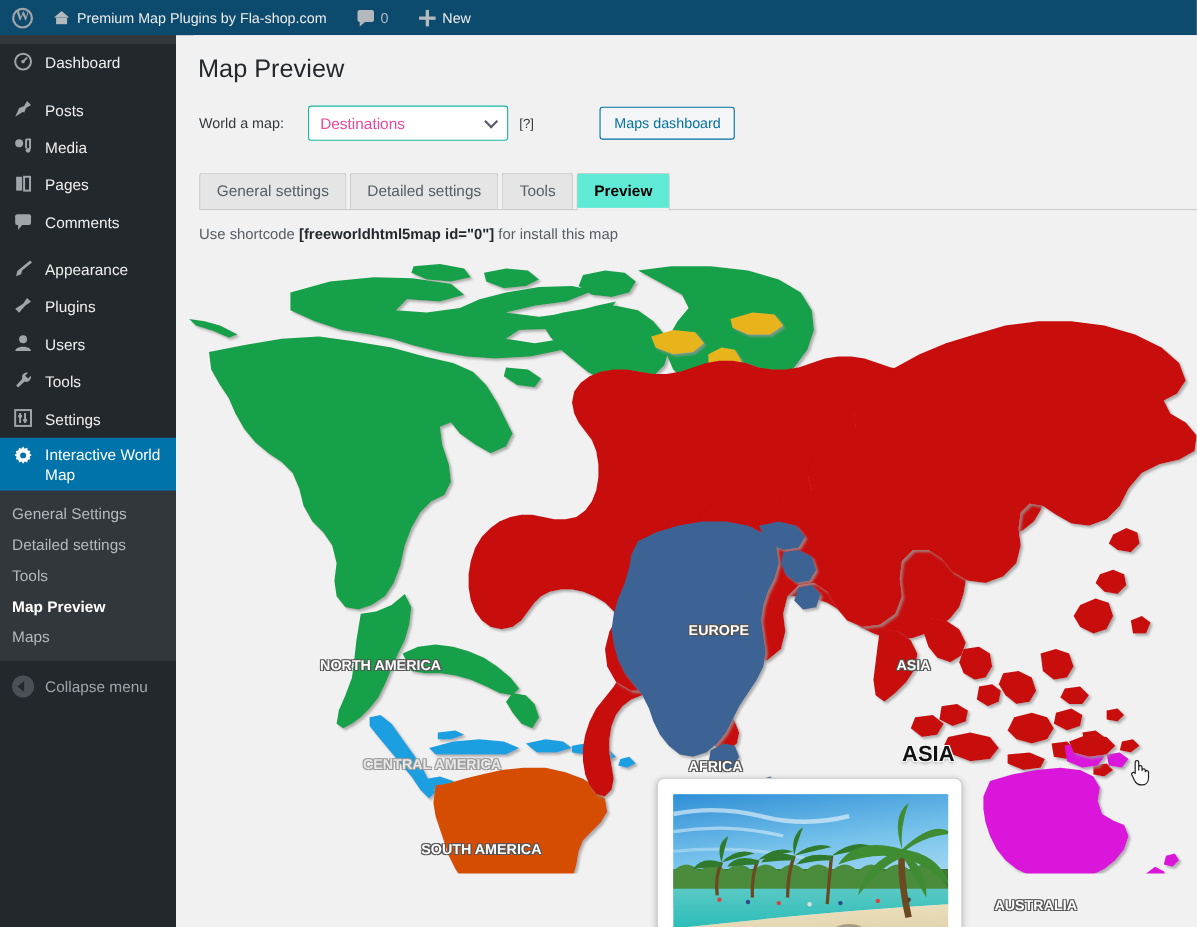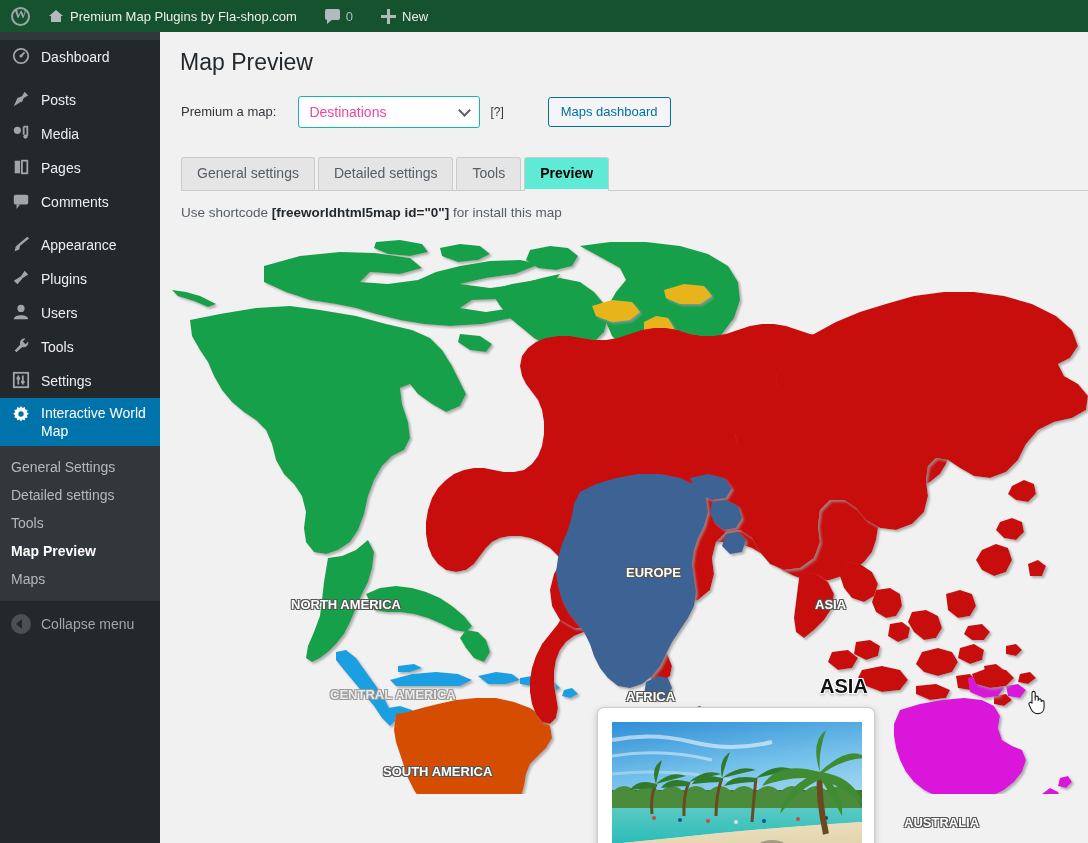--- a/index.html
+++ b/index.html
@@ -8,21 +8,21 @@
     width:1088px; height:843px;
     font-family:"Liberation Sans", sans-serif;
     background:#f1f1f1;
     overflow:hidden;
     -webkit-font-smoothing:antialiased;
   }
 
   
   #adminbar {
     position:absolute; top:0; left:0; width:1088px; height:32px;
-    background:#14532d; color:#eee;
+    background:#0c4a6e; color:#eee;
     display:flex; align-items:center;
     font-size:13px;
   }
   .ab-item { display:flex; align-items:center; height:32px; padding:0 8px; color:#b4b9be; gap:6px; }
   .ab-item.logo { padding:0 10px 0 11px; }
   .ab-item .lbl { color:#eee; }
   .wp-logo {
     width:19px; height:19px; border-radius:50%;
     border:2px solid #a0a5aa; position:relative; display:block;
   }
@@ -102,21 +102,21 @@
     background:#fff; color:#ec4899; appearance:none; -webkit-appearance:none;
     box-shadow:0 0 0 transparent;
   }
   .sel-arrow {
     position:absolute; right:11px; top:13px; pointer-events:none;
     width:9px; height:9px; border-right:2px solid #555d66; border-bottom:2px solid #555d66;
     transform:rotate(45deg); margin-top:-3px;
   }
   .help-q { margin-left:10px; font-size:12px; color:#32373c; }
   .dash-btn {
-    margin-left:44px; height:30px; padding:0 12px;
+    margin-left:60px; height:30px; padding:0 12px;
     background:#f3f5f6; border:1px solid #0071a1; border-radius:3px;
     color:#0071a1; font-size:13px; font-family:"Liberation Sans", sans-serif;
     cursor:pointer; line-height:28px;
   }
 
   
   .tabs { position:relative; margin:29px 0 0 21px; height:34px; }
   .tabrow { display:flex; align-items:flex-end; gap:3px; position:relative; z-index:2; }
   .tab {
     background:#e5e5e5; border:1px solid #ccc; border-bottom:none;
@@ -311,21 +311,21 @@
     <span class="collapse-ico"></span>
     <span>Collapse menu</span>
   </div>
 </div>
 
 <div id="main">
 
   <div id="page-title">Map Preview</div>
 
   <div class="sel-row">
-    <span class="sel-label">Premium a map:</span>
+    <span class="sel-label">World a map:</span>
     <span class="sel-wrap">
       <select class="map-select">
         <option>Destinations</option>
       </select>
       <span class="sel-arrow"></span>
     </span>
     <span class="help-q">[?]</span>
     <button class="dash-btn">Maps dashboard</button>
   </div>
 

